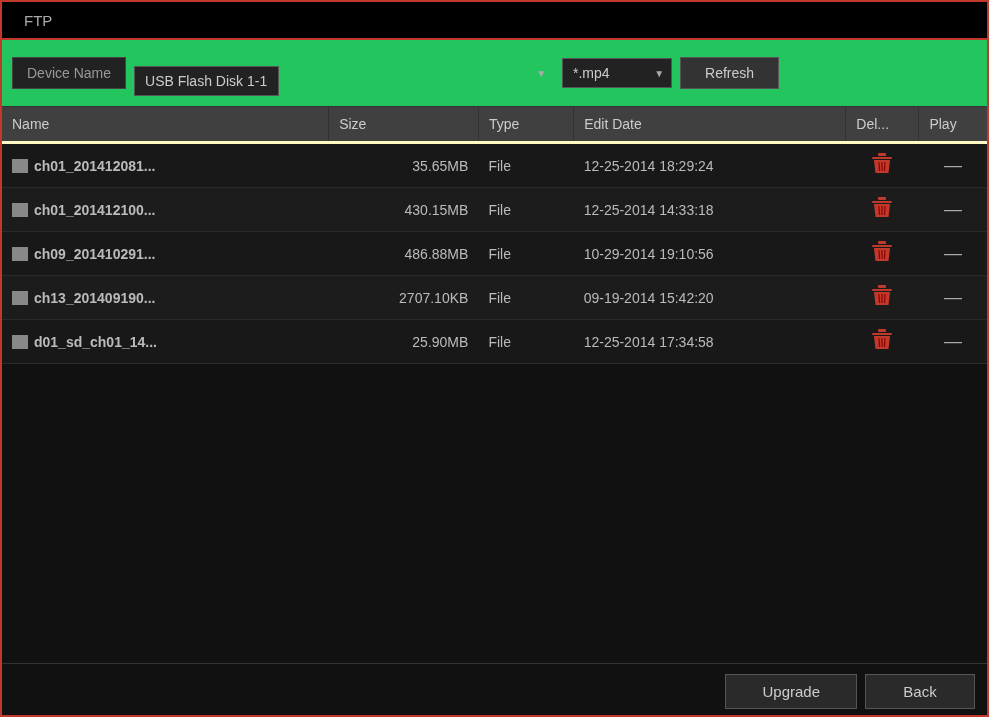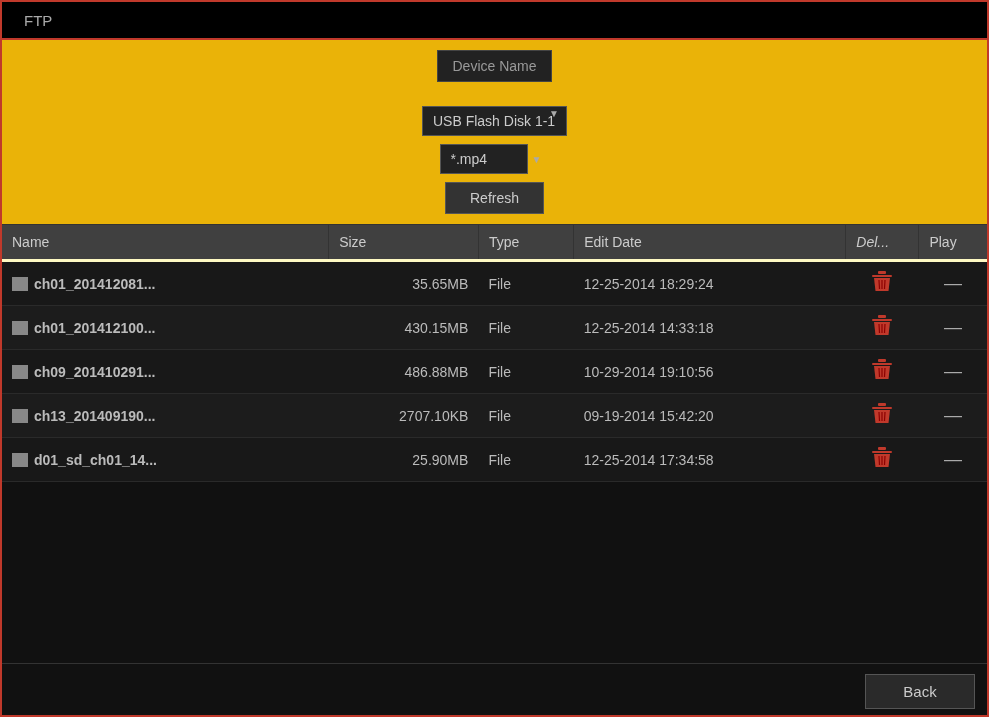--- a/index.html
+++ b/index.html
@@ -35,25 +35,24 @@
 
     .tab.active {
       color: #e0d000;
       border-bottom: 2px solid #e0d000;
     }
 
     
     .toolbar {
       display: flex;
       align-items: center;
-      background: #eab308;
+      background: #22c55e;
       padding: 10px 10px;
       gap: 8px;
       border-bottom: 1px solid #333;
-      flex-direction: column;
     }
 
     .device-name-label {
       color: #999;
       font-size: 14px;
       background: #222;
       padding: 7px 14px;
       border: 1px solid #444;
       min-width: 110px;
       text-align: center;
@@ -105,21 +104,21 @@
       font-size: 10px;
       pointer-events: none;
     }
 
     .filter-select {
       background: #222;
       color: #ccc;
       border: 1px solid #555;
       padding: 6px 10px;
       font-size: 14px;
-      width: 88px;
+      width: 110px;
       appearance: none;
       -webkit-appearance: none;
       cursor: pointer;
     }
 
     .refresh-btn {
       background: #333;
       color: #ccc;
       border: 1px solid #555;
       padding: 7px 24px;
@@ -156,21 +155,21 @@
       color: #bbb;
     }
 
     .file-table tbody tr:nth-child(odd) { background: #181818; }
     .file-table tbody tr:nth-child(even) { background: #1c1c1c; }
 
     .col-name { width: 240px; font-weight: bold; }
     .col-size { width: 110px; text-align: right; }
     .col-type { width: 70px; }
     .col-date { width: 200px; }
-    .col-del { width: 50px; text-align: center; font-style: italic; }
+    .col-del { width: 50px; text-align: center; }
     .col-play { width: 50px; text-align: center; }
 
     .file-icon {
       display: inline-block;
       width: 16px;
       height: 14px;
       background: #888;
       margin-right: 6px;
       vertical-align: middle;
       flex-shrink: 0;
@@ -412,15 +411,16 @@
       </td>
       <td class="col-play" style="text-align:center">
         <span class="play-dash">—</span>
       </td>
     </tr>
         </tbody>
     </table>
   </div>
 
   <div class="bottom-bar">
+    <button class="action-btn">Upgrade</button>
     <button class="action-btn">Back</button>
   </div>
 </div>
 
 </body></html>

